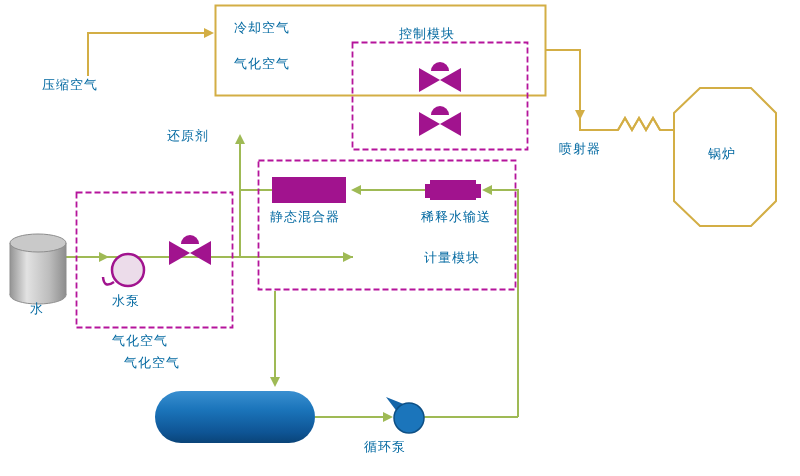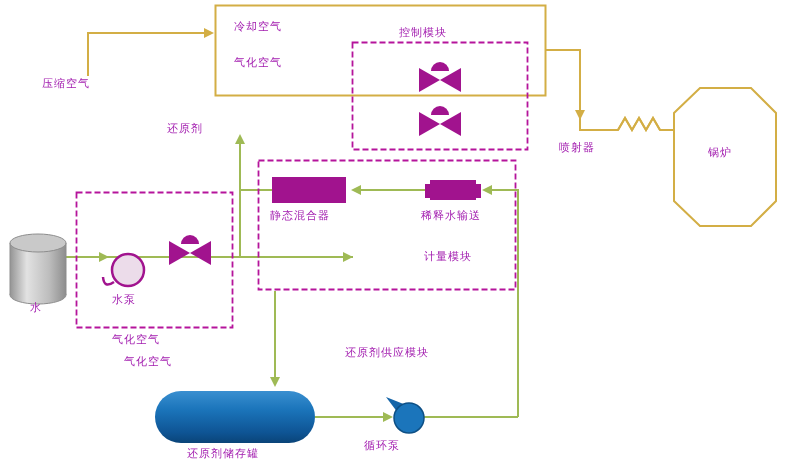--- a/index.html
+++ b/index.html
@@ -2,21 +2,21 @@
 <html><head>
 <meta charset="utf-8">
 <style>
   html,body{margin:0;padding:0;background:#ffffff;}
   .stage{
     position:relative;width:800px;height:476px;background:#ffffff;overflow:hidden;
     font-family:"Liberation Sans", sans-serif;
   }
   .stage svg{position:absolute;left:0;top:0;}
   .label{
-    position:absolute;font-size:11px;color:#a21caf;letter-spacing:1px;
+    position:absolute;font-size:13px;color:#0369a1;letter-spacing:1px;
     white-space:nowrap;line-height:1.2;
   }
 </style>
 </head>
 <body>
 
 <div class="stage">
 
   <svg width="800" height="476" viewBox="0 0 800 476">
     <defs>
@@ -114,27 +114,25 @@
     <g>
       <polygon points="411,407 386,397 401,417" fill="#1565a8"></polygon>
       <circle cx="409" cy="418" r="15" fill="#1b75bb" stroke="#0d4f85" stroke-width="1.5"></circle>
     </g>
   </svg>
 
   <div class="label" style="left:42px;top:77px">压缩空气</div>
   <div class="label" style="left:234px;top:20px">冷却空气</div>
   <div class="label" style="left:234px;top:56px">气化空气</div>
   <div class="label" style="left:399px;top:26px">控制模块</div>
-  <div class="label" style="left:167px;top:122px">还原剂</div>
+  <div class="label" style="left:167px;top:128px">还原剂</div>
   <div class="label" style="left:559px;top:141px">喷射器</div>
   <div class="label" style="left:708px;top:146px">锅炉</div>
   <div class="label" style="left:270px;top:209px">静态混合器</div>
   <div class="label" style="left:421px;top:209px">稀释水输送</div>
   <div class="label" style="left:424px;top:250px">计量模块</div>
   <div class="label" style="left:30px;top:301px">水</div>
   <div class="label" style="left:112px;top:293px">水泵</div>
   <div class="label" style="left:112px;top:333px">气化空气</div>
   <div class="label" style="left:124px;top:355px">气化空气</div>
-  <div class="label" style="left:345px;top:346px">还原剂供应模块</div>
-  <div class="label" style="left:187px;top:447px">还原剂储存罐</div>
   <div class="label" style="left:364px;top:439px">循环泵</div>
 
 </div>
 
 </body></html>

